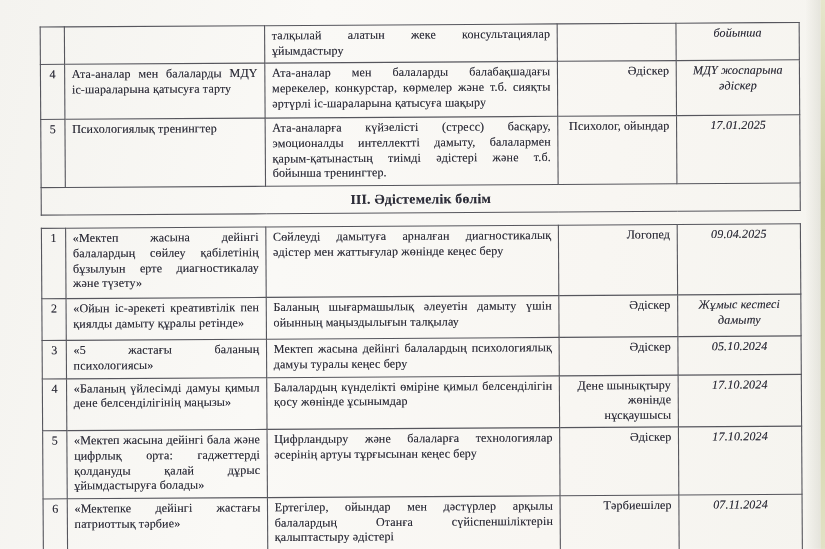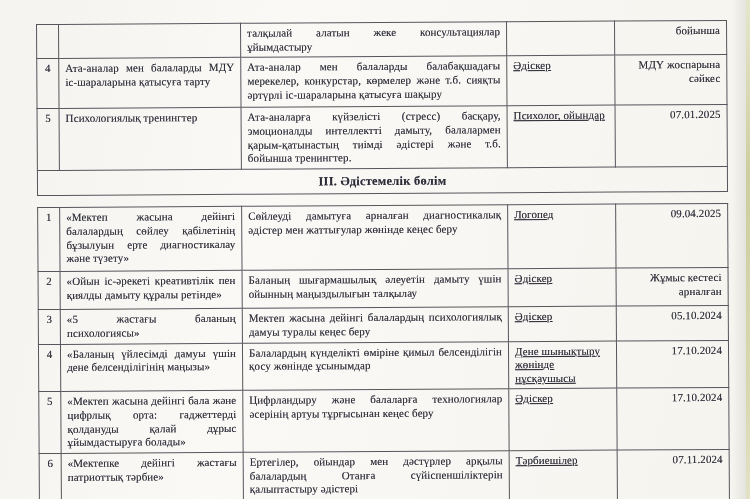--- a/index.html
+++ b/index.html
@@ -49,22 +49,22 @@
     font-size: 11px;
     line-height: 1.24;
     color: #2d2d38;
     text-shadow: 0 0 0.6px rgba(50,50,65,0.55);
     letter-spacing: 0.1px;
     overflow: hidden;
   }
   td.num   { text-align: center; padding: 3px 1px; }
   td.name  { text-align: justify; }
   td.desc  { text-align: justify; }
-  td.resp  { text-align: left; text-decoration: underline; }
-  td.date  { text-align: right; }
+  td.resp  { text-align: right; }
+  td.date  { text-align: center; font-style: italic; }
   tr.section-row td {
     text-align: center;
     font-weight: bold;
     font-size: 12.5px;
     padding: 5px 4px 4px 4px;
     letter-spacing: 0.2px;
   }
   .table-gap { height: 11px; }
 </style>
 </head>
@@ -90,28 +90,28 @@
         <td class="name"></td>
         <td class="desc">талқылай алатын жеке консультациялар ұйымдастыру</td>
         <td class="resp"></td>
         <td class="date">бойынша</td>
       </tr>
       <tr style="height:50px">
         <td class="num">4</td>
         <td class="name">Ата-аналар мен балаларды МДҮ іс-шараларына қатысуға тарту</td>
         <td class="desc">Ата-аналар мен балаларды балабақшадағы мерекелер, конкурстар, көрмелер және т.б. сияқты әртүрлі іс-шараларына қатысуға шақыру</td>
         <td class="resp">Әдіскер</td>
-        <td class="date">МДҮ жоспарына сәйкес</td>
+        <td class="date">МДҮ жоспарына әдіскер</td>
       </tr>
       <tr style="height:43px">
         <td class="num">5</td>
         <td class="name">Психологиялық тренингтер</td>
         <td class="desc">Ата-аналарға күйзелісті (стресс) басқару, эмоционалды интеллектті дамыту, балалармен қарым-қатынастың тиімді әдістері және т.б. бойынша тренингтер.</td>
         <td class="resp">Психолог, ойындар</td>
-        <td class="date">07.01.2025</td>
+        <td class="date">17.01.2025</td>
       </tr>
       <tr class="section-row" style="height:24px">
         <td colspan="5">III. Әдістемелік бөлім</td>
       </tr>
     </tbody>
       </table>
 
     <div class="table-gap"></div>
 
     <table class="sched">
@@ -128,32 +128,32 @@
         <td class="name">«Мектеп жасына дейінгі балалардың сөйлеу қабілетінің бұзылуын ерте диагностикалау және түзету»</td>
         <td class="desc">Сөйлеуді дамытуға арналған диагностикалық әдістер мен жаттығулар жөнінде кеңес беру</td>
         <td class="resp">Логопед</td>
         <td class="date">09.04.2025</td>
       </tr>
       <tr style="height:38px">
         <td class="num">2</td>
         <td class="name">«Ойын іс-әрекеті креативтілік пен қиялды дамыту құралы ретінде»</td>
         <td class="desc">Баланың шығармашылық әлеуетін дамыту үшін ойынның маңыздылығын талқылау</td>
         <td class="resp">Әдіскер</td>
-        <td class="date">Жұмыс кестесі арналған</td>
+        <td class="date">Жұмыс кестесі дамыту</td>
       </tr>
       <tr style="height:28px">
         <td class="num">3</td>
         <td class="name">«5 жастағы баланың психологиясы»</td>
         <td class="desc">Мектеп жасына дейінгі балалардың психологиялық дамуы туралы кеңес беру</td>
         <td class="resp">Әдіскер</td>
         <td class="date">05.10.2024</td>
       </tr>
       <tr style="height:46px">
         <td class="num">4</td>
-        <td class="name">«Баланың үйлесімді дамуы үшін дене белсенділігінің маңызы»</td>
+        <td class="name">«Баланың үйлесімді дамуы қимыл дене белсенділігінің маңызы»</td>
         <td class="desc">Балалардың күнделікті өміріне қимыл белсенділігін қосу жөнінде ұсынымдар</td>
         <td class="resp">Дене шынықтыру жөнінде нұсқаушысы</td>
         <td class="date">17.10.2024</td>
       </tr>
       <tr style="height:58px">
         <td class="num">5</td>
         <td class="name">«Мектеп жасына дейінгі бала және цифрлық орта: гаджеттерді қолдануды қалай дұрыс ұйымдастыруға болады»</td>
         <td class="desc">Цифрландыру және балаларға технологиялар әсерінің артуы тұрғысынан кеңес беру</td>
         <td class="resp">Әдіскер</td>
         <td class="date">17.10.2024</td>

